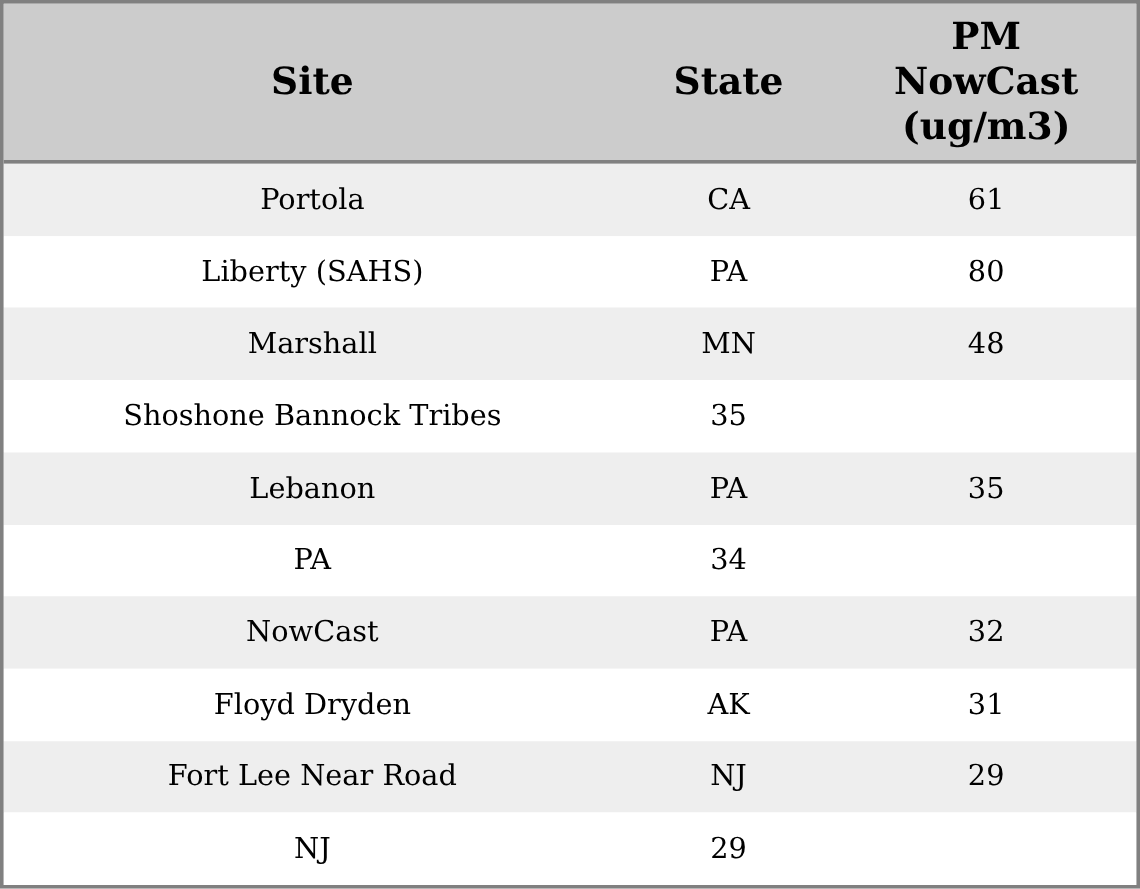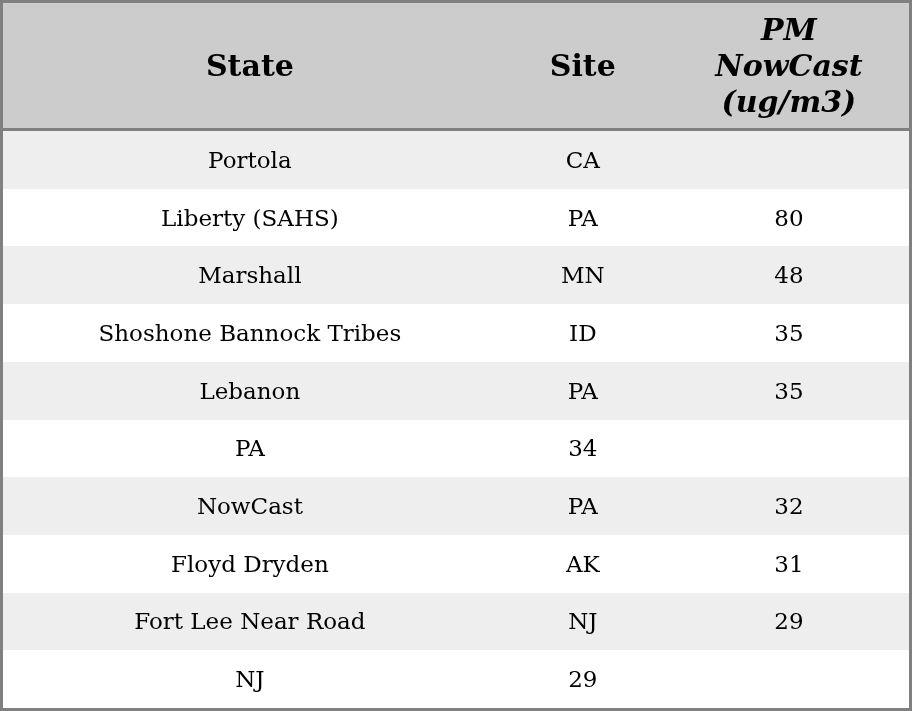--- a/index.html
+++ b/index.html
@@ -44,58 +44,57 @@
     background: var(--row-plain, #ffffff);
   }
   .row:nth-child(odd) {
     background: var(--row-stripe, #eeeeee);
   }
   .cell {
     overflow: hidden;
   }
   .multiline {
     white-space: pre-line;
-    font-style: italic;
   }
 </style>
 </head>
 <body>
 
 <div class="pm-table">
 
   <div class="header-row">
+    <div class="cell">Site</div>
     <div class="cell">State</div>
-    <div class="cell">Site</div>
     <div class="cell multiline">PM
 NowCast
 (ug/m3)</div>
   </div>
 
   <div class="tbody">
 
     <div class="row">
       <div class="cell">Portola</div>
       <div class="cell">CA</div>
+      <div class="cell">61</div>
     </div>
 
     <div class="row">
       <div class="cell">Liberty (SAHS)</div>
       <div class="cell">PA</div>
       <div class="cell">80</div>
     </div>
 
     <div class="row">
       <div class="cell">Marshall</div>
       <div class="cell">MN</div>
       <div class="cell">48</div>
     </div>
 
     <div class="row">
       <div class="cell">Shoshone Bannock Tribes</div>
-      <div class="cell">ID</div>
       <div class="cell">35</div>
     </div>
 
     <div class="row">
       <div class="cell">Lebanon</div>
       <div class="cell">PA</div>
       <div class="cell">35</div>
     </div>
 
     <div class="row">

